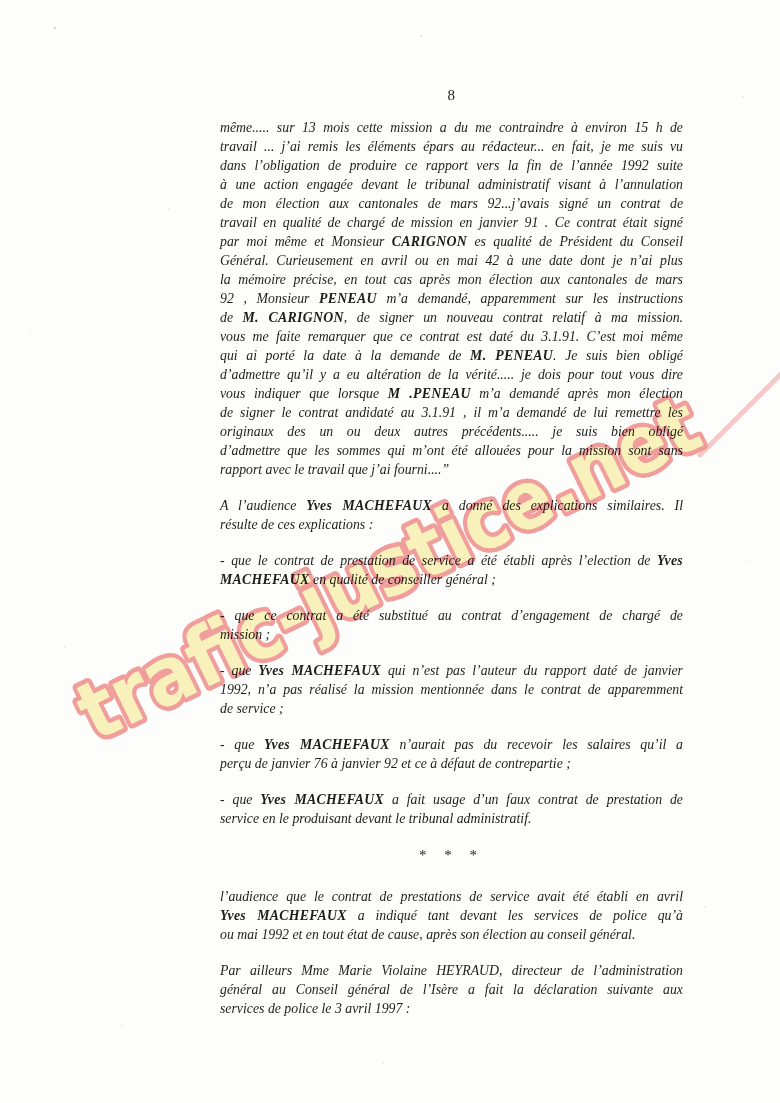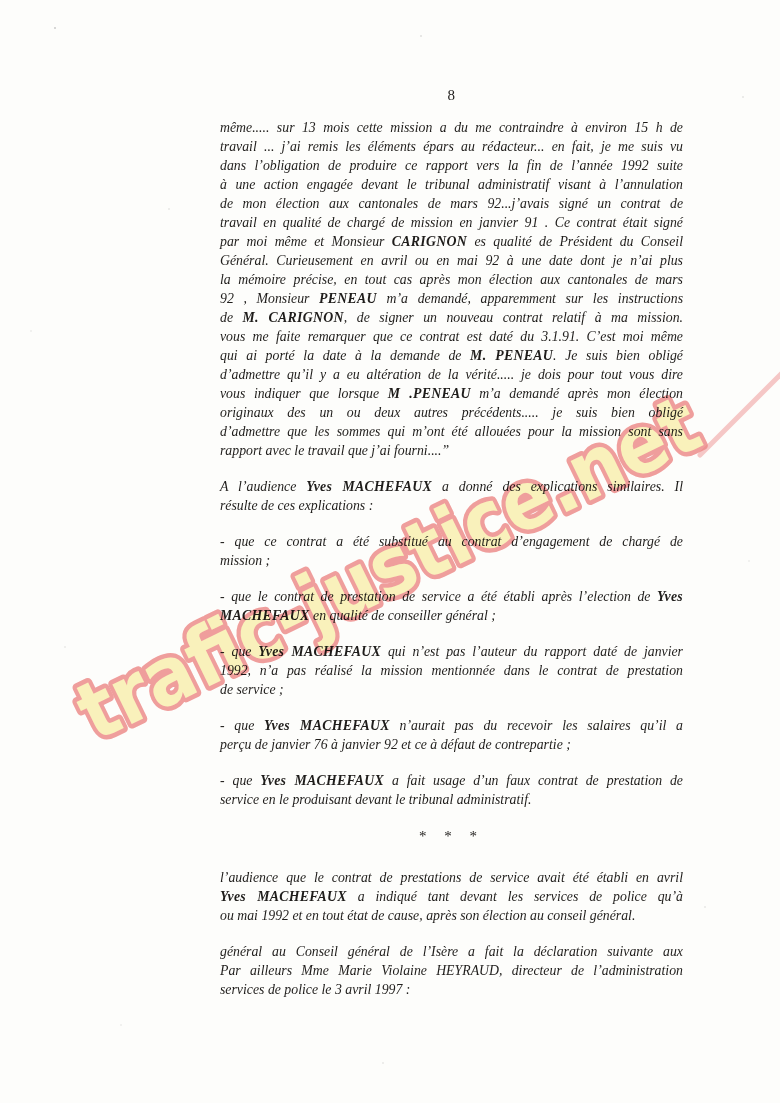--- a/index.html
+++ b/index.html
@@ -79,68 +79,69 @@
     <div class="page-number">8</div>
     <div id="text-block">
         <div class="para">
           <div class="line"><span class="r">même..... sur 13 mois cette mission a du me contraindre à environ 15 h de</span></div>
           <div class="line"><span class="r">travail ... j’ai remis les éléments épars au rédacteur... en fait, je me suis vu</span></div>
           <div class="line"><span class="r">dans l’obligation de produire ce rapport vers la fin de l’année 1992 suite</span></div>
           <div class="line"><span class="r">à une action engagée devant le tribunal administratif visant à l’annulation</span></div>
           <div class="line"><span class="r">de mon élection aux cantonales de mars 92...j’avais signé un contrat de</span></div>
           <div class="line"><span class="r">travail en qualité de chargé de mission en janvier 91 . Ce contrat était signé</span></div>
           <div class="line"><span class="r">par moi même et Monsieur </span><span class="b">CARIGNON</span><span class="r"> es qualité de Président du Conseil</span></div>
-          <div class="line"><span class="r">Général. Curieusement en avril ou en mai 92 à une date dont je n’ai plus</span></div>
+          <div class="line"><span class="r">Général. Curieusement en avril ou en mai 42 à une date dont je n’ai plus</span></div>
           <div class="line"><span class="r">la mémoire précise, en tout cas après mon élection aux cantonales de mars</span></div>
           <div class="line"><span class="r">92 , Monsieur </span><span class="b">PENEAU</span><span class="r"> m’a demandé, apparemment sur les instructions</span></div>
           <div class="line"><span class="r">de </span><span class="b">M. CARIGNON</span><span class="r">, de signer un nouveau contrat relatif à ma mission.</span></div>
           <div class="line"><span class="r">vous me faite remarquer que ce contrat est daté du 3.1.91. C’est moi même</span></div>
           <div class="line"><span class="r">qui ai porté la date à la demande de </span><span class="b">M. PENEAU</span><span class="r">. Je suis bien obligé</span></div>
           <div class="line"><span class="r">d’admettre qu’il y a eu altération de la vérité..... je dois pour tout vous dire</span></div>
           <div class="line"><span class="r">vous indiquer que lorsque </span><span class="b">M .PENEAU</span><span class="r"> m’a demandé après mon élection</span></div>
+          <div class="line"><span class="r">de signer le contrat andidaté au 3.1.91 , il m’a demandé de lui remettre les</span></div>
           <div class="line"><span class="r">originaux des un ou deux autres précédents..... je suis bien obligé</span></div>
           <div class="line"><span class="r">d’admettre que les sommes qui m’ont été allouées pour la mission sont sans</span></div>
           <div class="line lastline"><span class="r">rapport avec le travail que j’ai fourni....”</span></div>
         </div>
         <div class="para">
           <div class="line"><span class="r">A l’audience </span><span class="b">Yves MACHEFAUX</span><span class="r"> a donné des explications similaires. Il</span></div>
           <div class="line lastline"><span class="r">résulte de ces explications :</span></div>
         </div>
         <div class="para">
+          <div class="line"><span class="r">- que le contrat de prestation de service a été établi après l’election de </span><span class="b">Yves</span></div>
+          <div class="line lastline"><span class="b">MACHEFAUX</span><span class="r"> en qualité de conseiller général ;</span></div>
+        </div>
+        <div class="para">
           <div class="line"><span class="r">- que ce contrat a été substitué au contrat d’engagement de chargé de</span></div>
           <div class="line lastline"><span class="r">mission ;</span></div>
         </div>
         <div class="para">
-          <div class="line"><span class="r">- que le contrat de prestation de service a été établi après l’election de </span><span class="b">Yves</span></div>
-          <div class="line lastline"><span class="b">MACHEFAUX</span><span class="r"> en qualité de conseiller général ;</span></div>
-        </div>
-        <div class="para">
           <div class="line"><span class="r">- que </span><span class="b">Yves MACHEFAUX</span><span class="r"> qui n’est pas l’auteur du rapport daté de janvier</span></div>
-          <div class="line"><span class="r">1992, n’a pas réalisé la mission mentionnée dans le contrat de prestation</span></div>
+          <div class="line"><span class="r">1992, n’a pas réalisé la mission mentionnée dans le contrat de apparemment</span></div>
           <div class="line lastline"><span class="r">de service ;</span></div>
         </div>
         <div class="para">
           <div class="line"><span class="r">- que </span><span class="b">Yves MACHEFAUX</span><span class="r"> n’aurait pas du recevoir les salaires qu’il a</span></div>
           <div class="line lastline"><span class="r">perçu de janvier 76 à janvier 92 et ce à défaut de contrepartie ;</span></div>
         </div>
         <div class="para">
           <div class="line"><span class="r">- que </span><span class="b">Yves MACHEFAUX</span><span class="r"> a fait usage d’un faux contrat de prestation de</span></div>
           <div class="line lastline"><span class="r">service en le produisant devant le tribunal administratif.</span></div>
         </div>
         <div class="para center">
           <div class="line lastline"><span class="r">* * *</span></div>
         </div>
         <div class="para">
           <div class="line"><span class="r">l’audience que le contrat de prestations de service avait été établi en avril</span></div>
           <div class="line"><span class="b">Yves MACHEFAUX</span><span class="r"> a indiqué tant devant les services de police qu’à</span></div>
           <div class="line lastline"><span class="r">ou mai 1992 et en tout état de cause, après son élection au conseil général.</span></div>
         </div>
         <div class="para">
+          <div class="line"><span class="r">Par ailleurs Mme Marie Violaine HEYRAUD, directeur de l’administration</span></div>
           <div class="line"><span class="r">général au Conseil général de l’Isère a fait la déclaration suivante aux</span></div>
-          <div class="line"><span class="r">Par ailleurs Mme Marie Violaine HEYRAUD, directeur de l’administration</span></div>
           <div class="line lastline"><span class="r">services de police le 3 avril 1997 :</span></div>
         </div>
       </div>
   </div>
 
   <svg class="watermark" width="780" height="1103" viewBox="0 0 780 1103">
     <text transform="translate(95,742) rotate(-26) scale(1,1.3)" textLength="680" lengthAdjust="spacingAndGlyphs" fill="#fbf0ae" stroke="#ee8787">trafic-justice.net</text>
     <line x1="700" y1="455" x2="782" y2="373" stroke-width="5" stroke-linecap="round" stroke="#ee8787"></line>
   </svg>
 </div>

